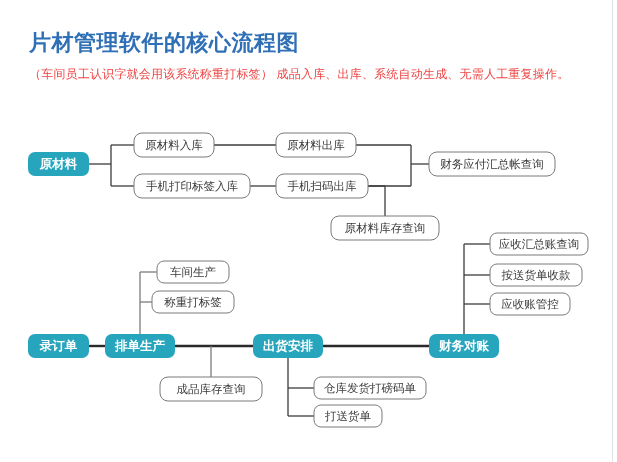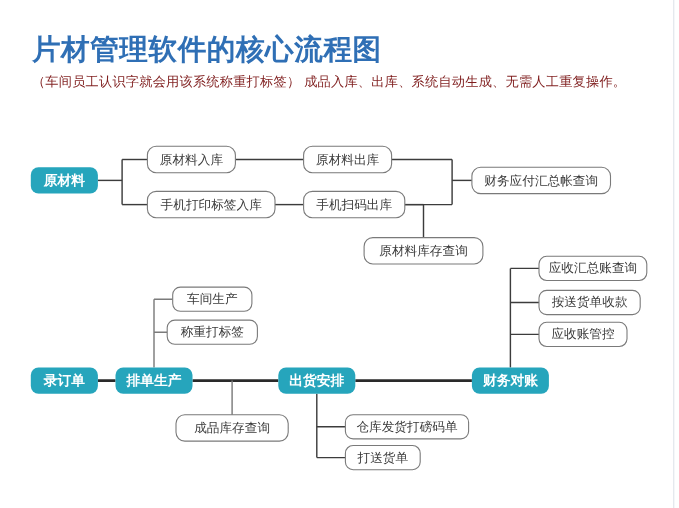--- a/index.html
+++ b/index.html
@@ -27,32 +27,32 @@
     left: 612px;
     top: 0;
     width: 1px;
     height: 462px;
     background: #dfe4ea;
   }
   #page-title {
     position: absolute;
     left: 29px;
     top: 28px;
-    font-size: 26px;
+    font-size: 22px;
     font-weight: bold;
     color: #2f6fb5;
     letter-spacing: 0.5px;
     white-space: nowrap;
   }
   #page-subtitle {
     position: absolute;
     left: 29px;
     top: 66px;
     font-size: 12px;
-    color: #7f1d1d;
+    color: #ef4444;
     white-space: nowrap;
     letter-spacing: 0.2px;
   }
   #chart-svg {
     position: absolute;
     left: 0;
     top: 0;
     width: 617px;
     height: 462px;
   }

